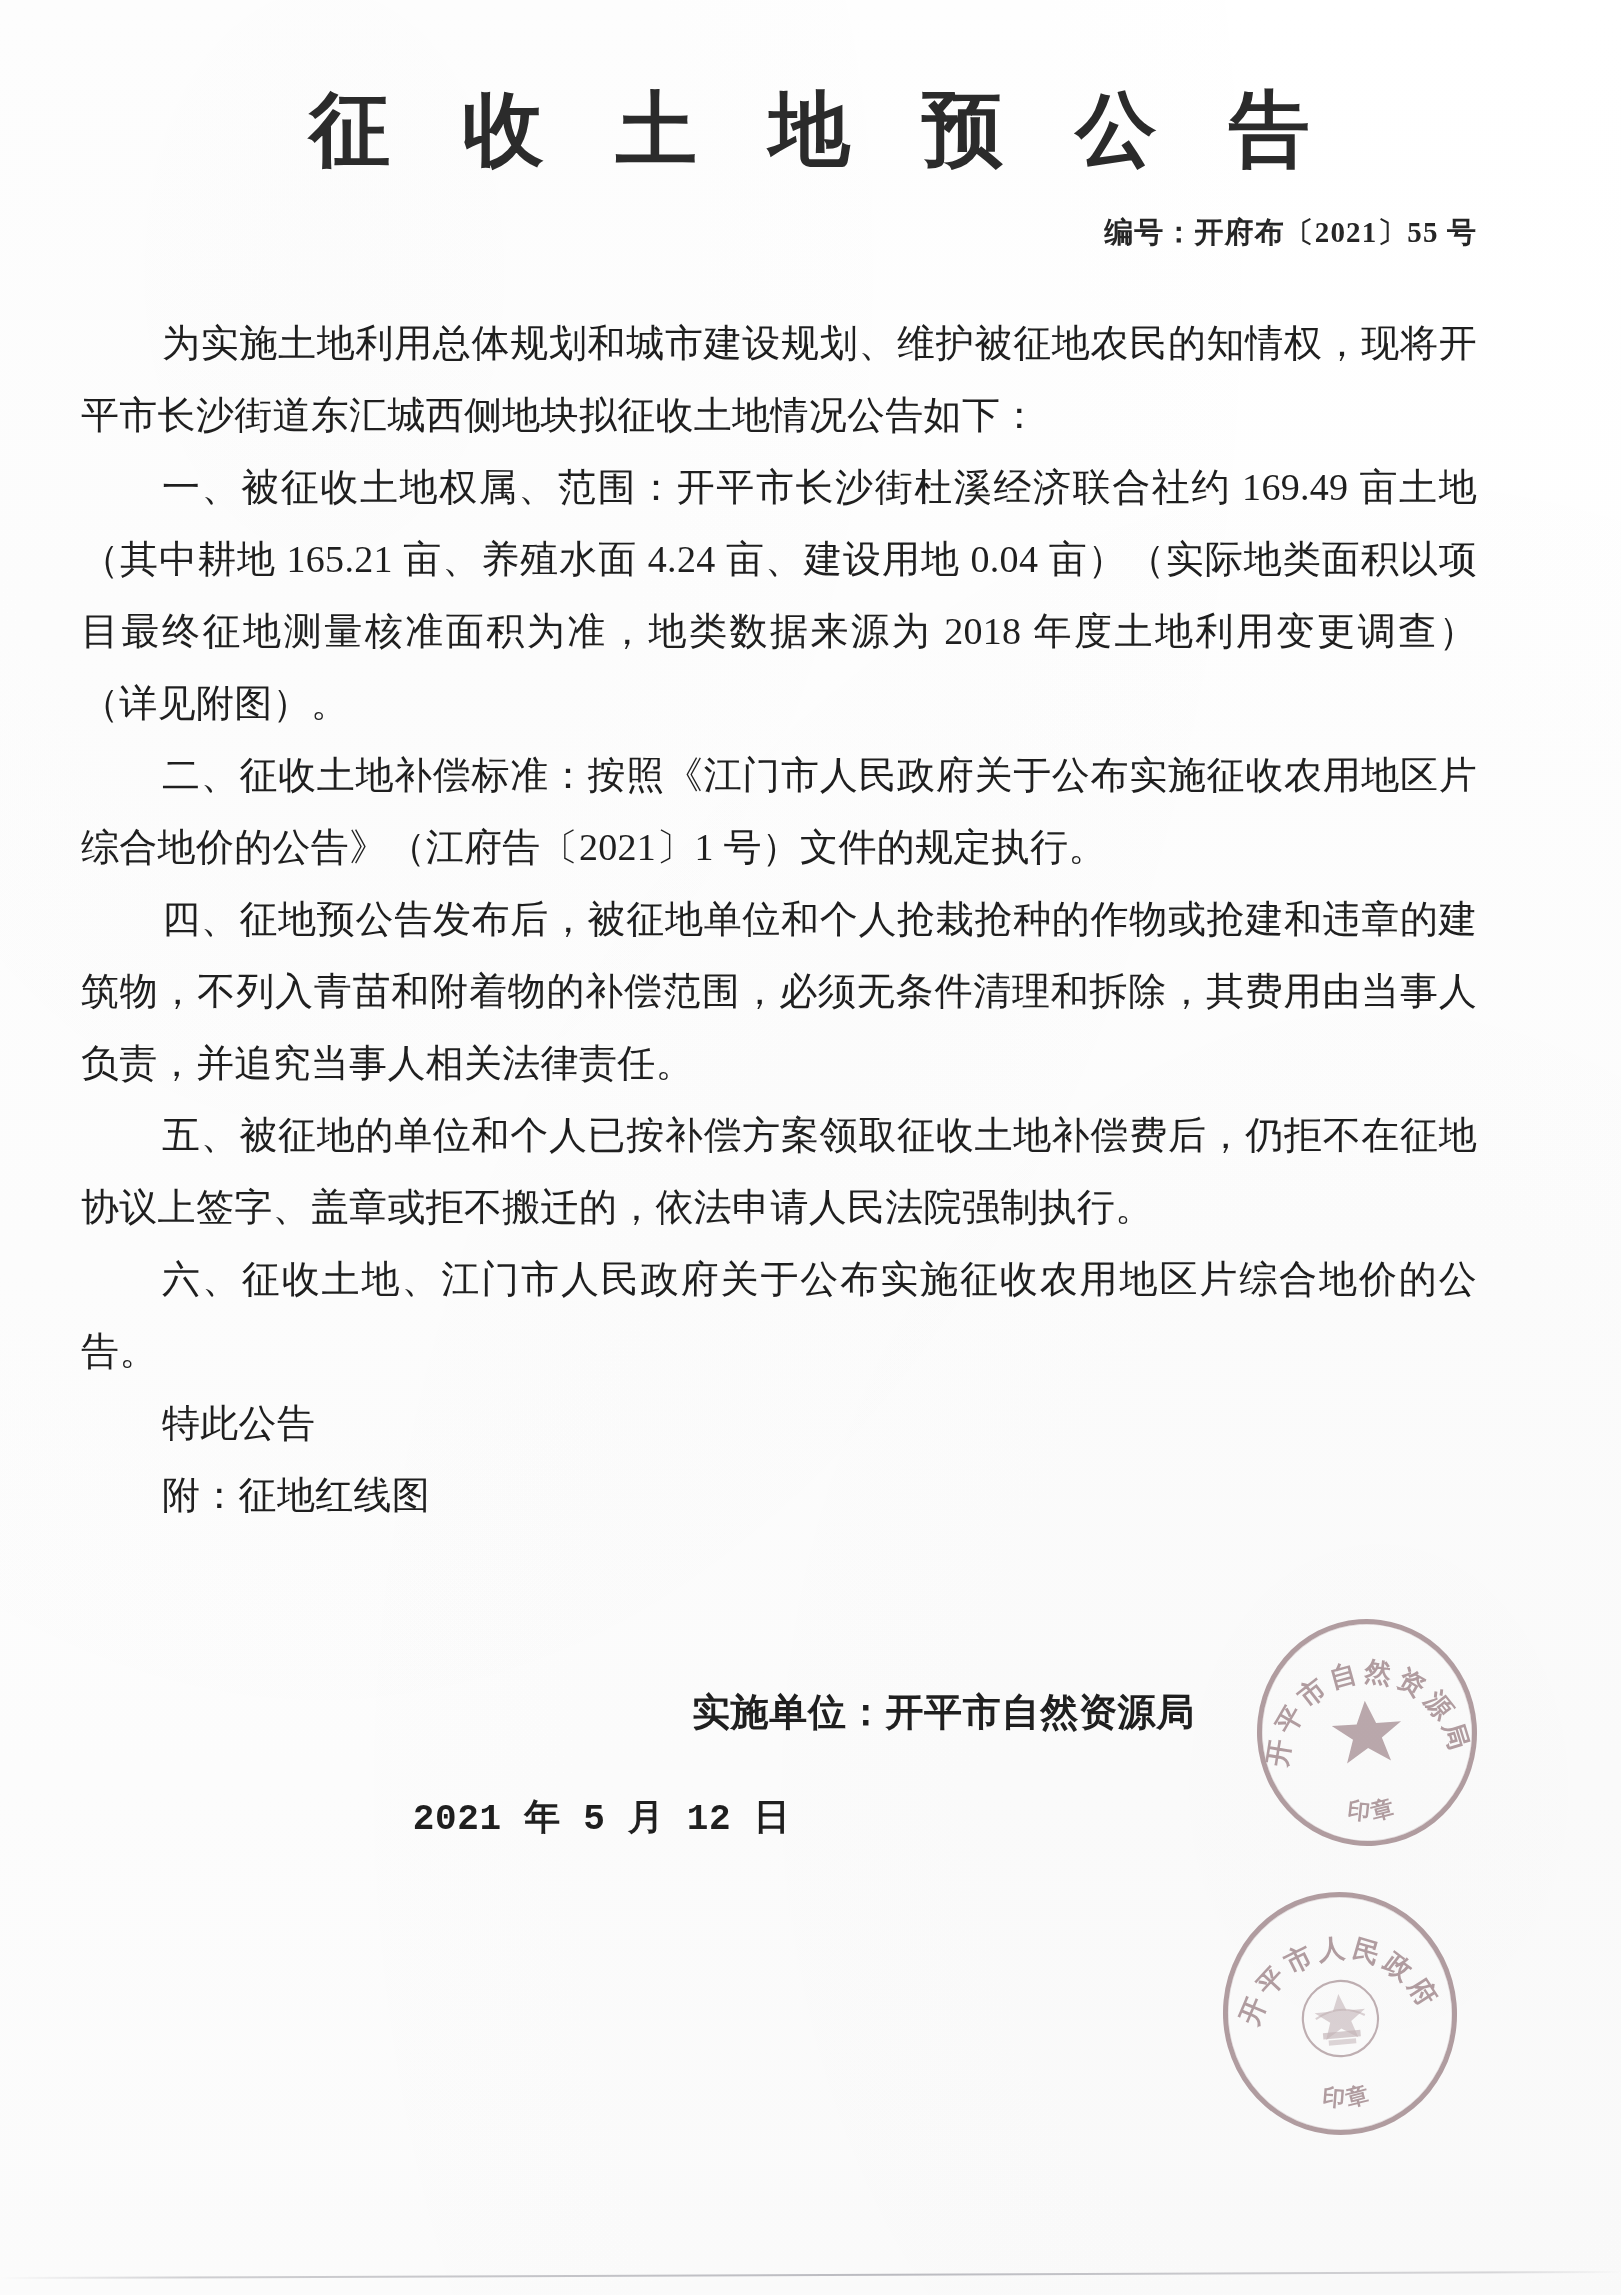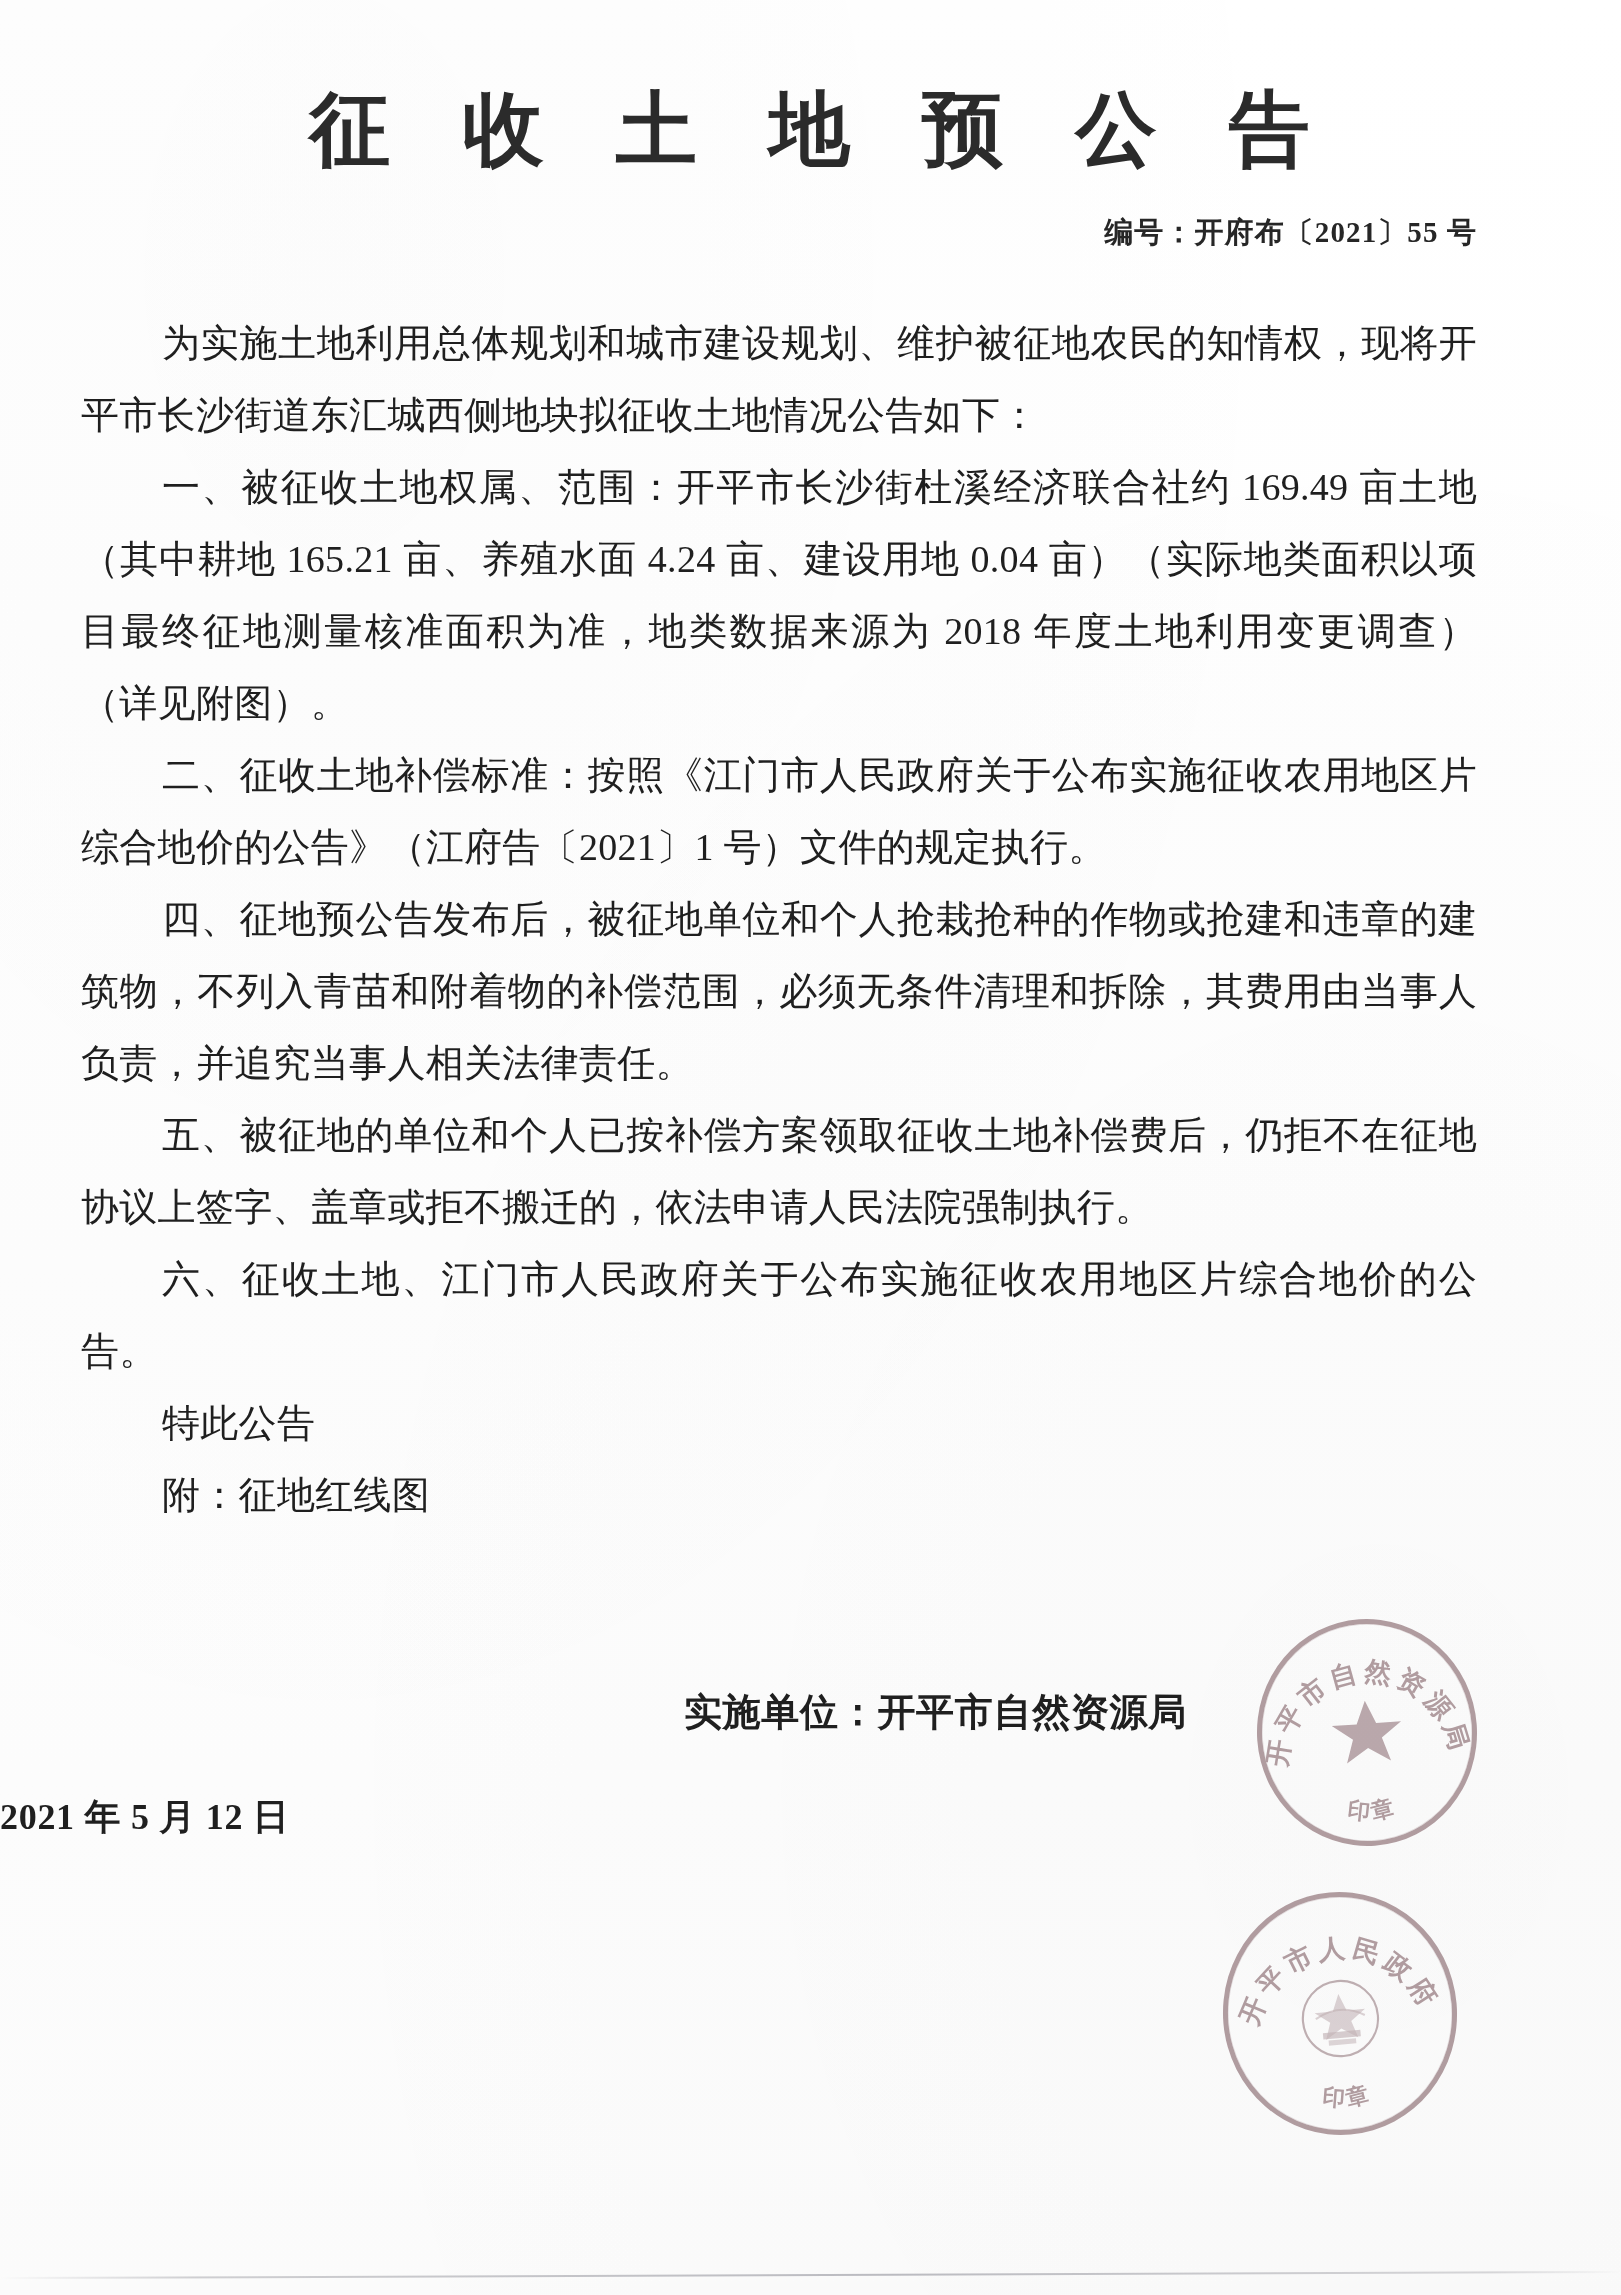--- a/index.html
+++ b/index.html
@@ -83,45 +83,46 @@
     color: #1f1f1f;
     font-weight: 500;
   }
 
   .para.indent { text-indent: 81px; }
 
   
   #sign-block {
     position: absolute;
     top: 1687px;
-    left: 0;
+    left: 8px;
     width: 1332px;
   }
 
   .sign-line {
     font-size: 38px;
     font-weight: 600;
     letter-spacing: 0.7px;
     color: #1f1f1f;
     text-align: right;
     padding-right: 145px;
     white-space: nowrap;
   }
 
   #sign-implementer { margin-bottom: 0; }
   #sign-issuer { margin-top: 113px; }
   #sign-date {
     margin-top: 55px;
     font-size: 36px;
     font-weight: 600;
     letter-spacing: 0.7px;
-    text-align: left;
+    text-align: center;
     padding-right: 145px;
     color: #1f1f1f;
     white-space: nowrap;
+    font-family: Liberation Mono, monospace;
   }
 
   
   .seal {
     position: absolute;
     border-radius: 50%;
     z-index: 1;
     pointer-events: none;
     opacity: 0.78;
   }

